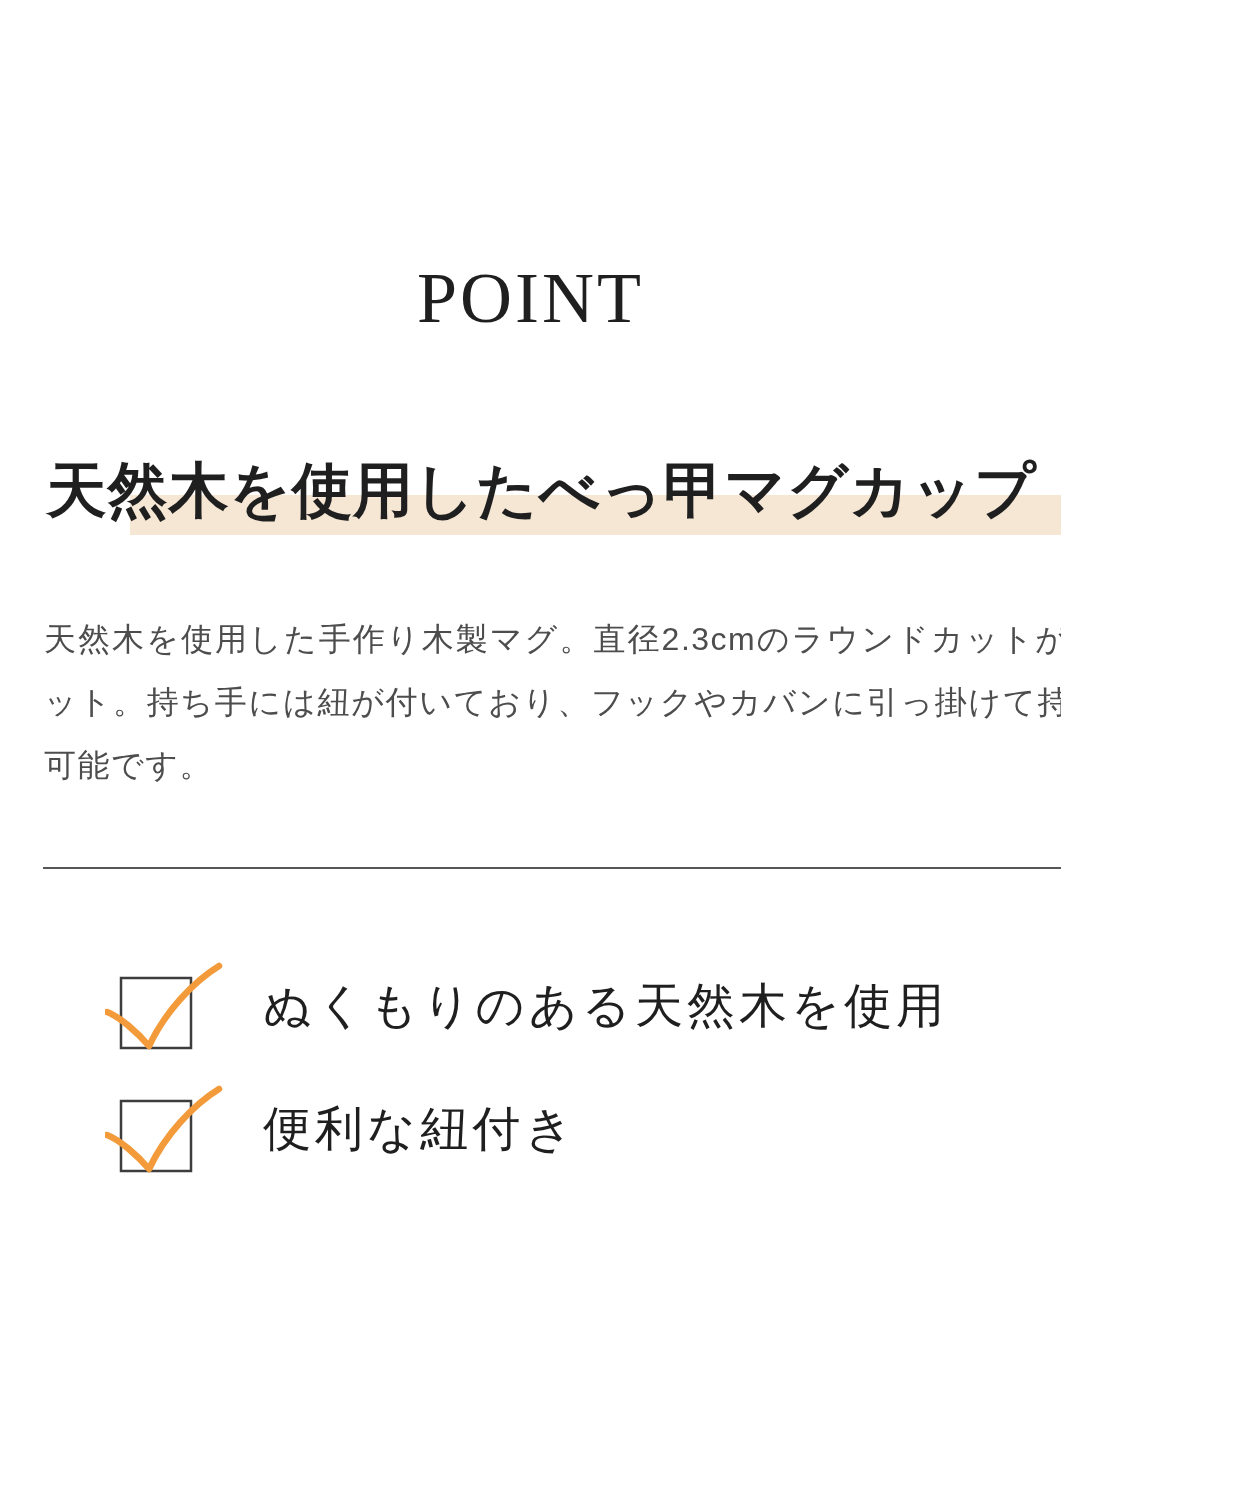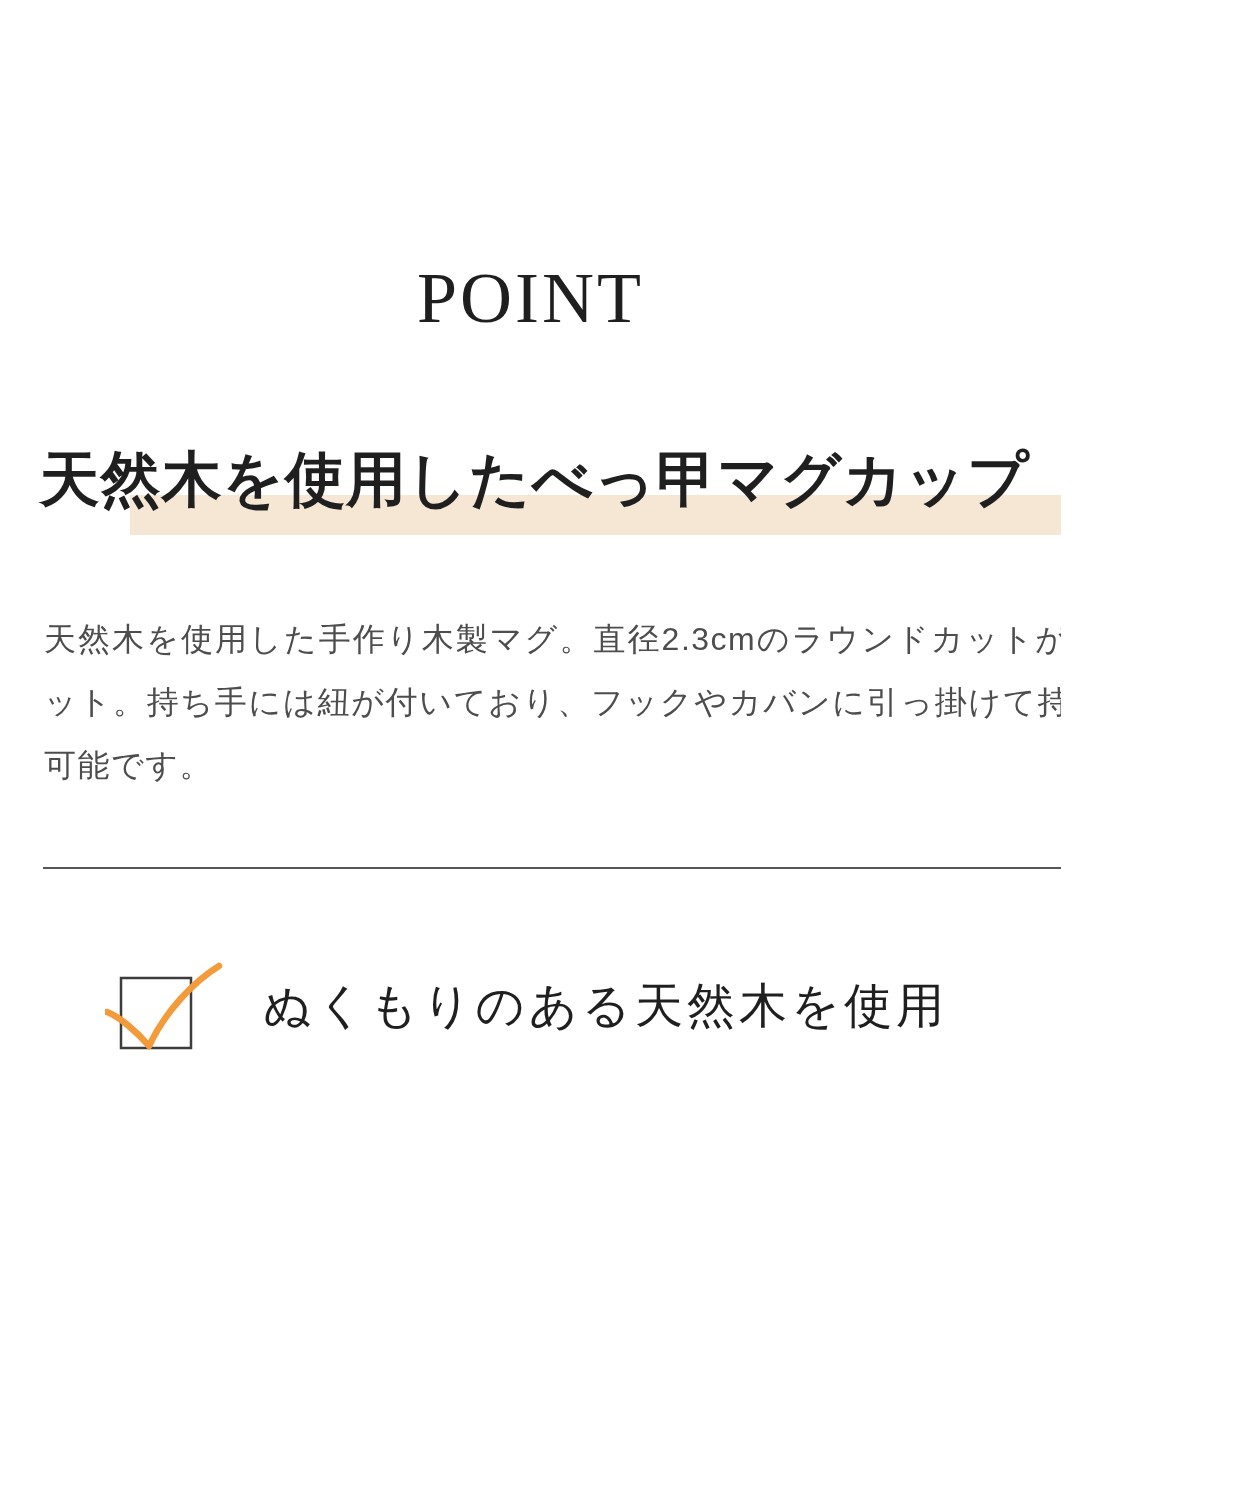--- a/index.html
+++ b/index.html
@@ -46,23 +46,23 @@
     top: 495px;
     width: 980px;
     height: 40px;
     background: var(--highlight, #f6e7d5);
   }
   .headline-text {
     position: absolute;
     top: 448px;
     left: 0;
     width: 100%;
-    margin: 4px;
+    margin: 11px;
     text-align: center;
-    font-family: Liberation Mono, monospace;
+    font-family: Liberation Serif, serif;
     font-weight: 700;
     font-size: 60px;
     line-height: 64px;
     letter-spacing: 1px;
     color: var(--text-dark, #1f1f1f);
   }
 
   
   .desc {
     position: absolute;
@@ -147,14 +147,21 @@
   <div class="divider"></div>
 
   <div class="check-row check-row-1">
     <svg class="check-icon" viewBox="0 0 120 100" aria-hidden="true">
       <rect class="box" x="16" y="16" width="70" height="70"></rect>
       <path class="mark" d="M2,50 C15,55 32,70 44,84 C60,50 88,20 114,4"></path>
     </svg>
     <div class="check-label">ぬくもりのある天然木を使用</div>
   </div>
 
+  <div class="check-row check-row-2">
+    <svg class="check-icon" viewBox="0 0 120 100" aria-hidden="true">
+      <rect class="box" x="16" y="16" width="70" height="70"></rect>
+      <path class="mark" d="M2,50 C15,55 32,70 44,84 C60,50 88,20 114,4"></path>
+    </svg>
+    <div class="check-label">便利な紐付き</div>
+  </div>
 
 </div>
 
 </body></html>

